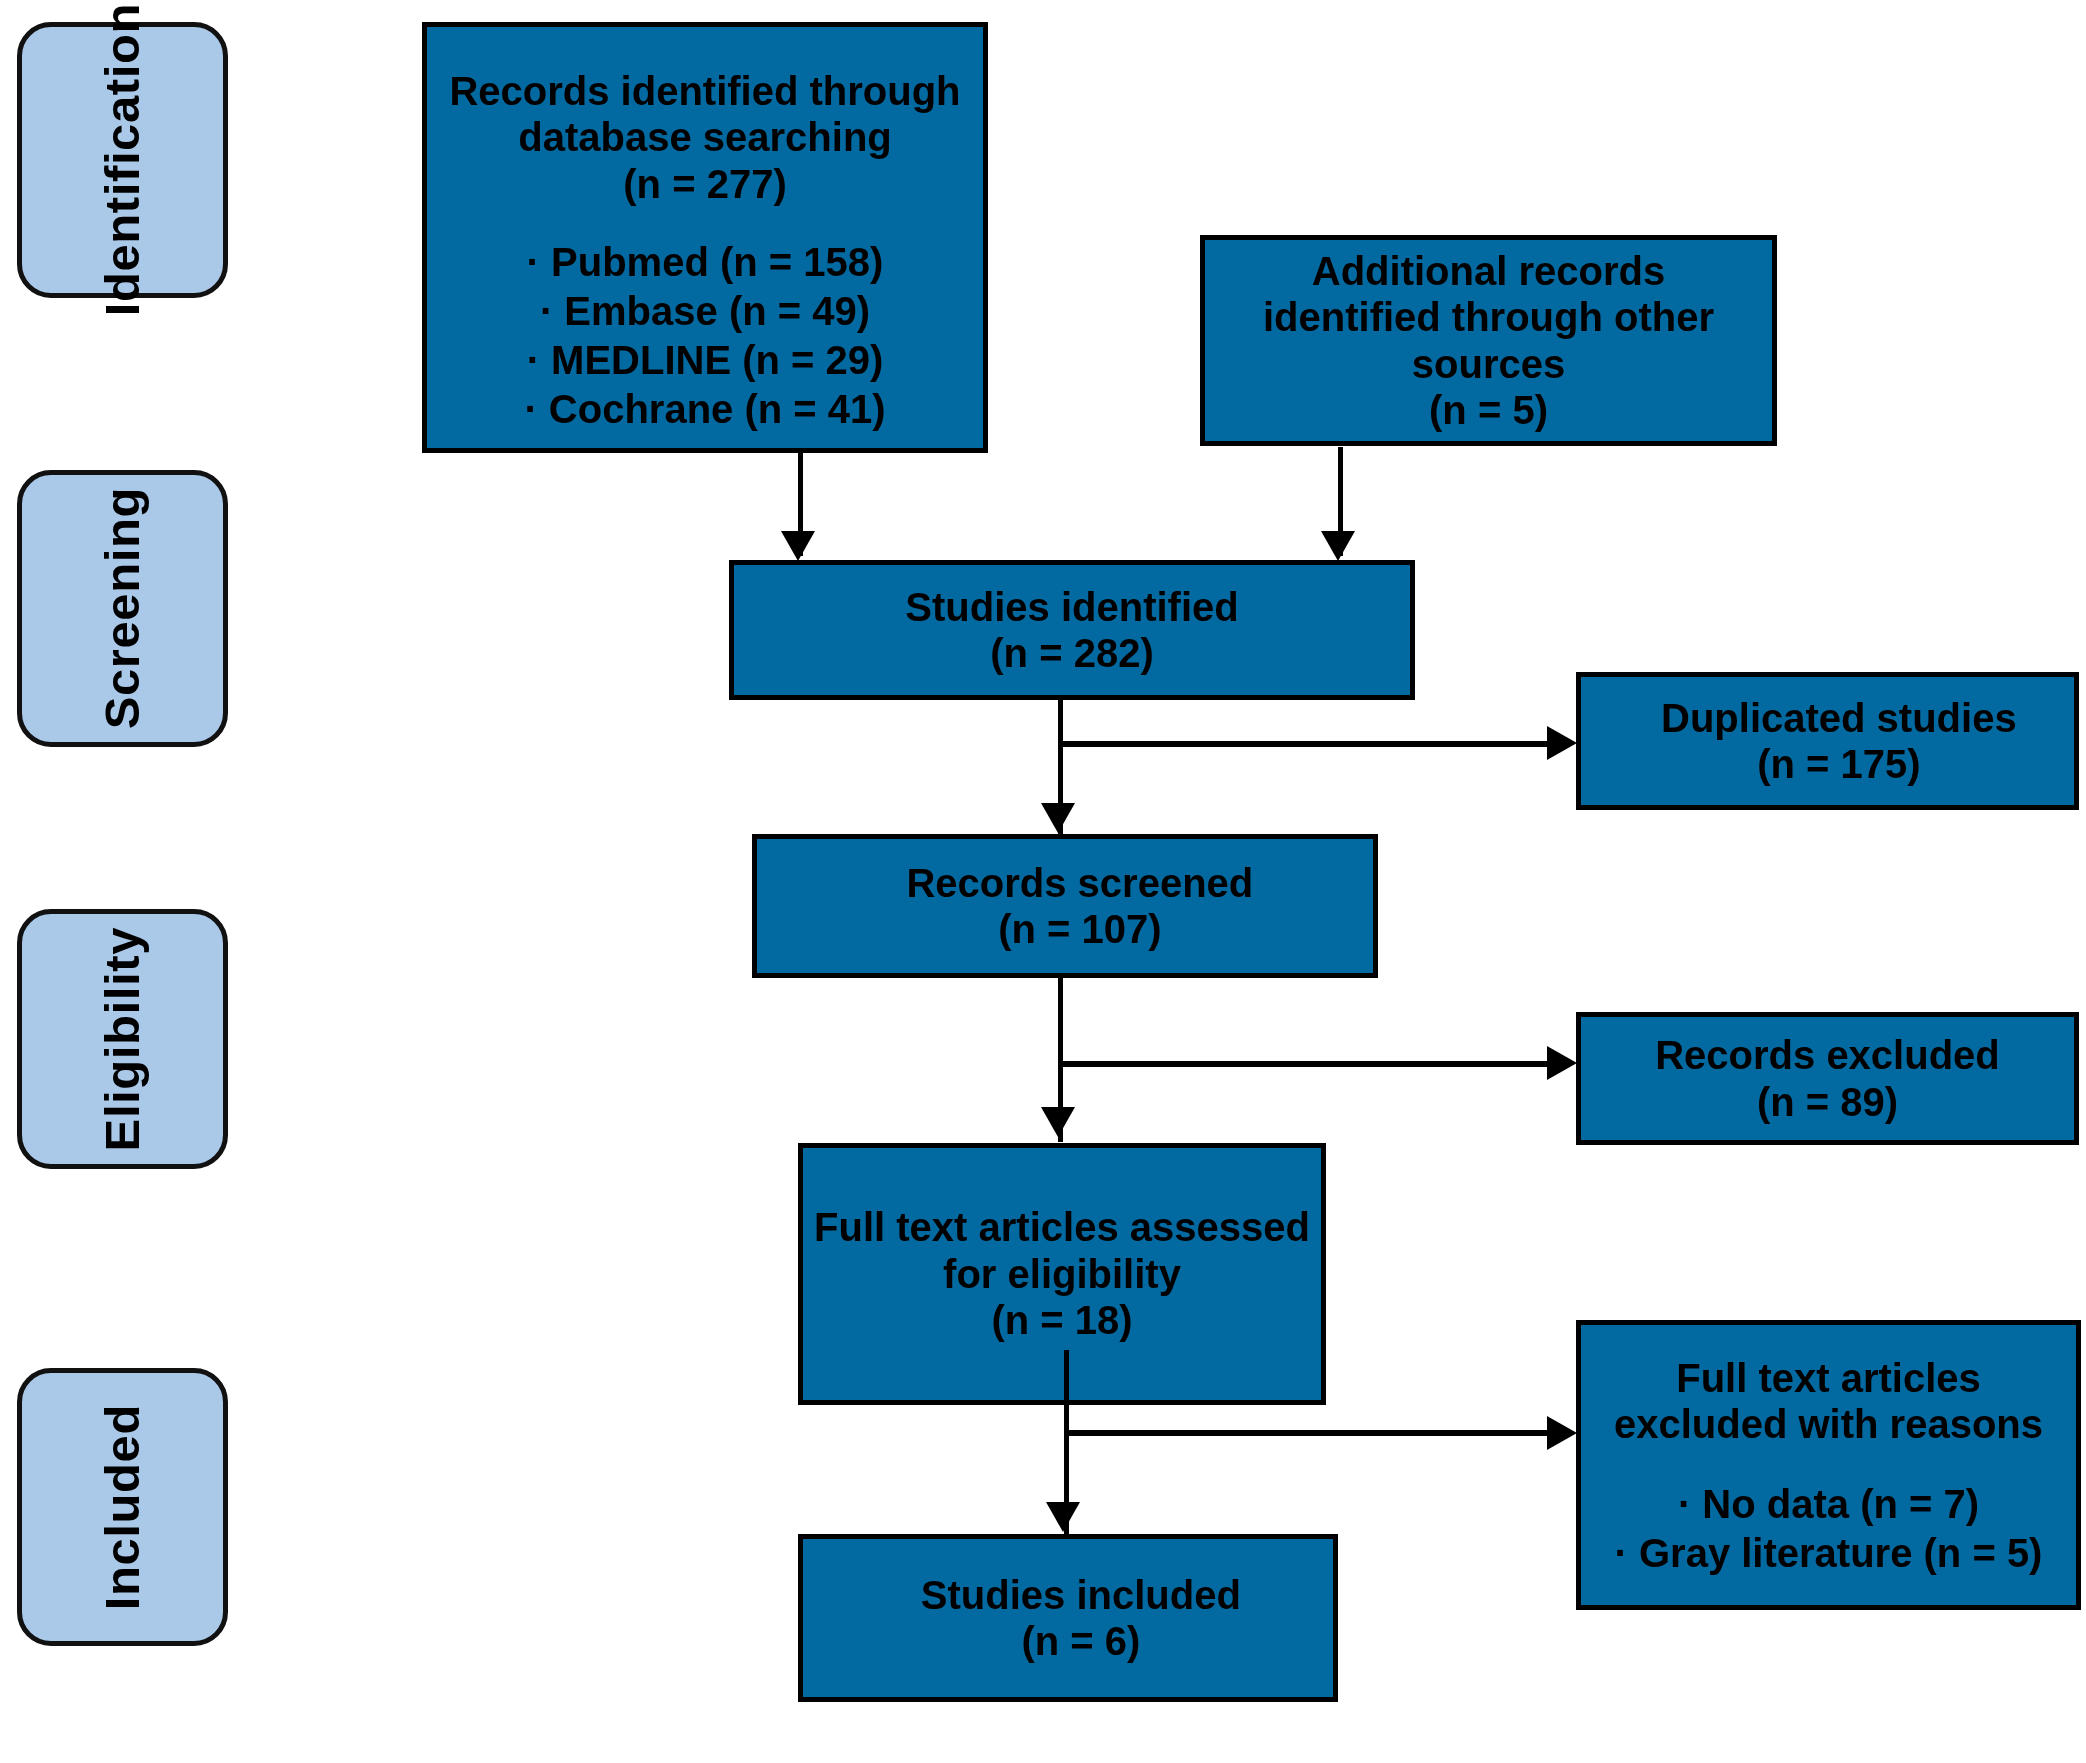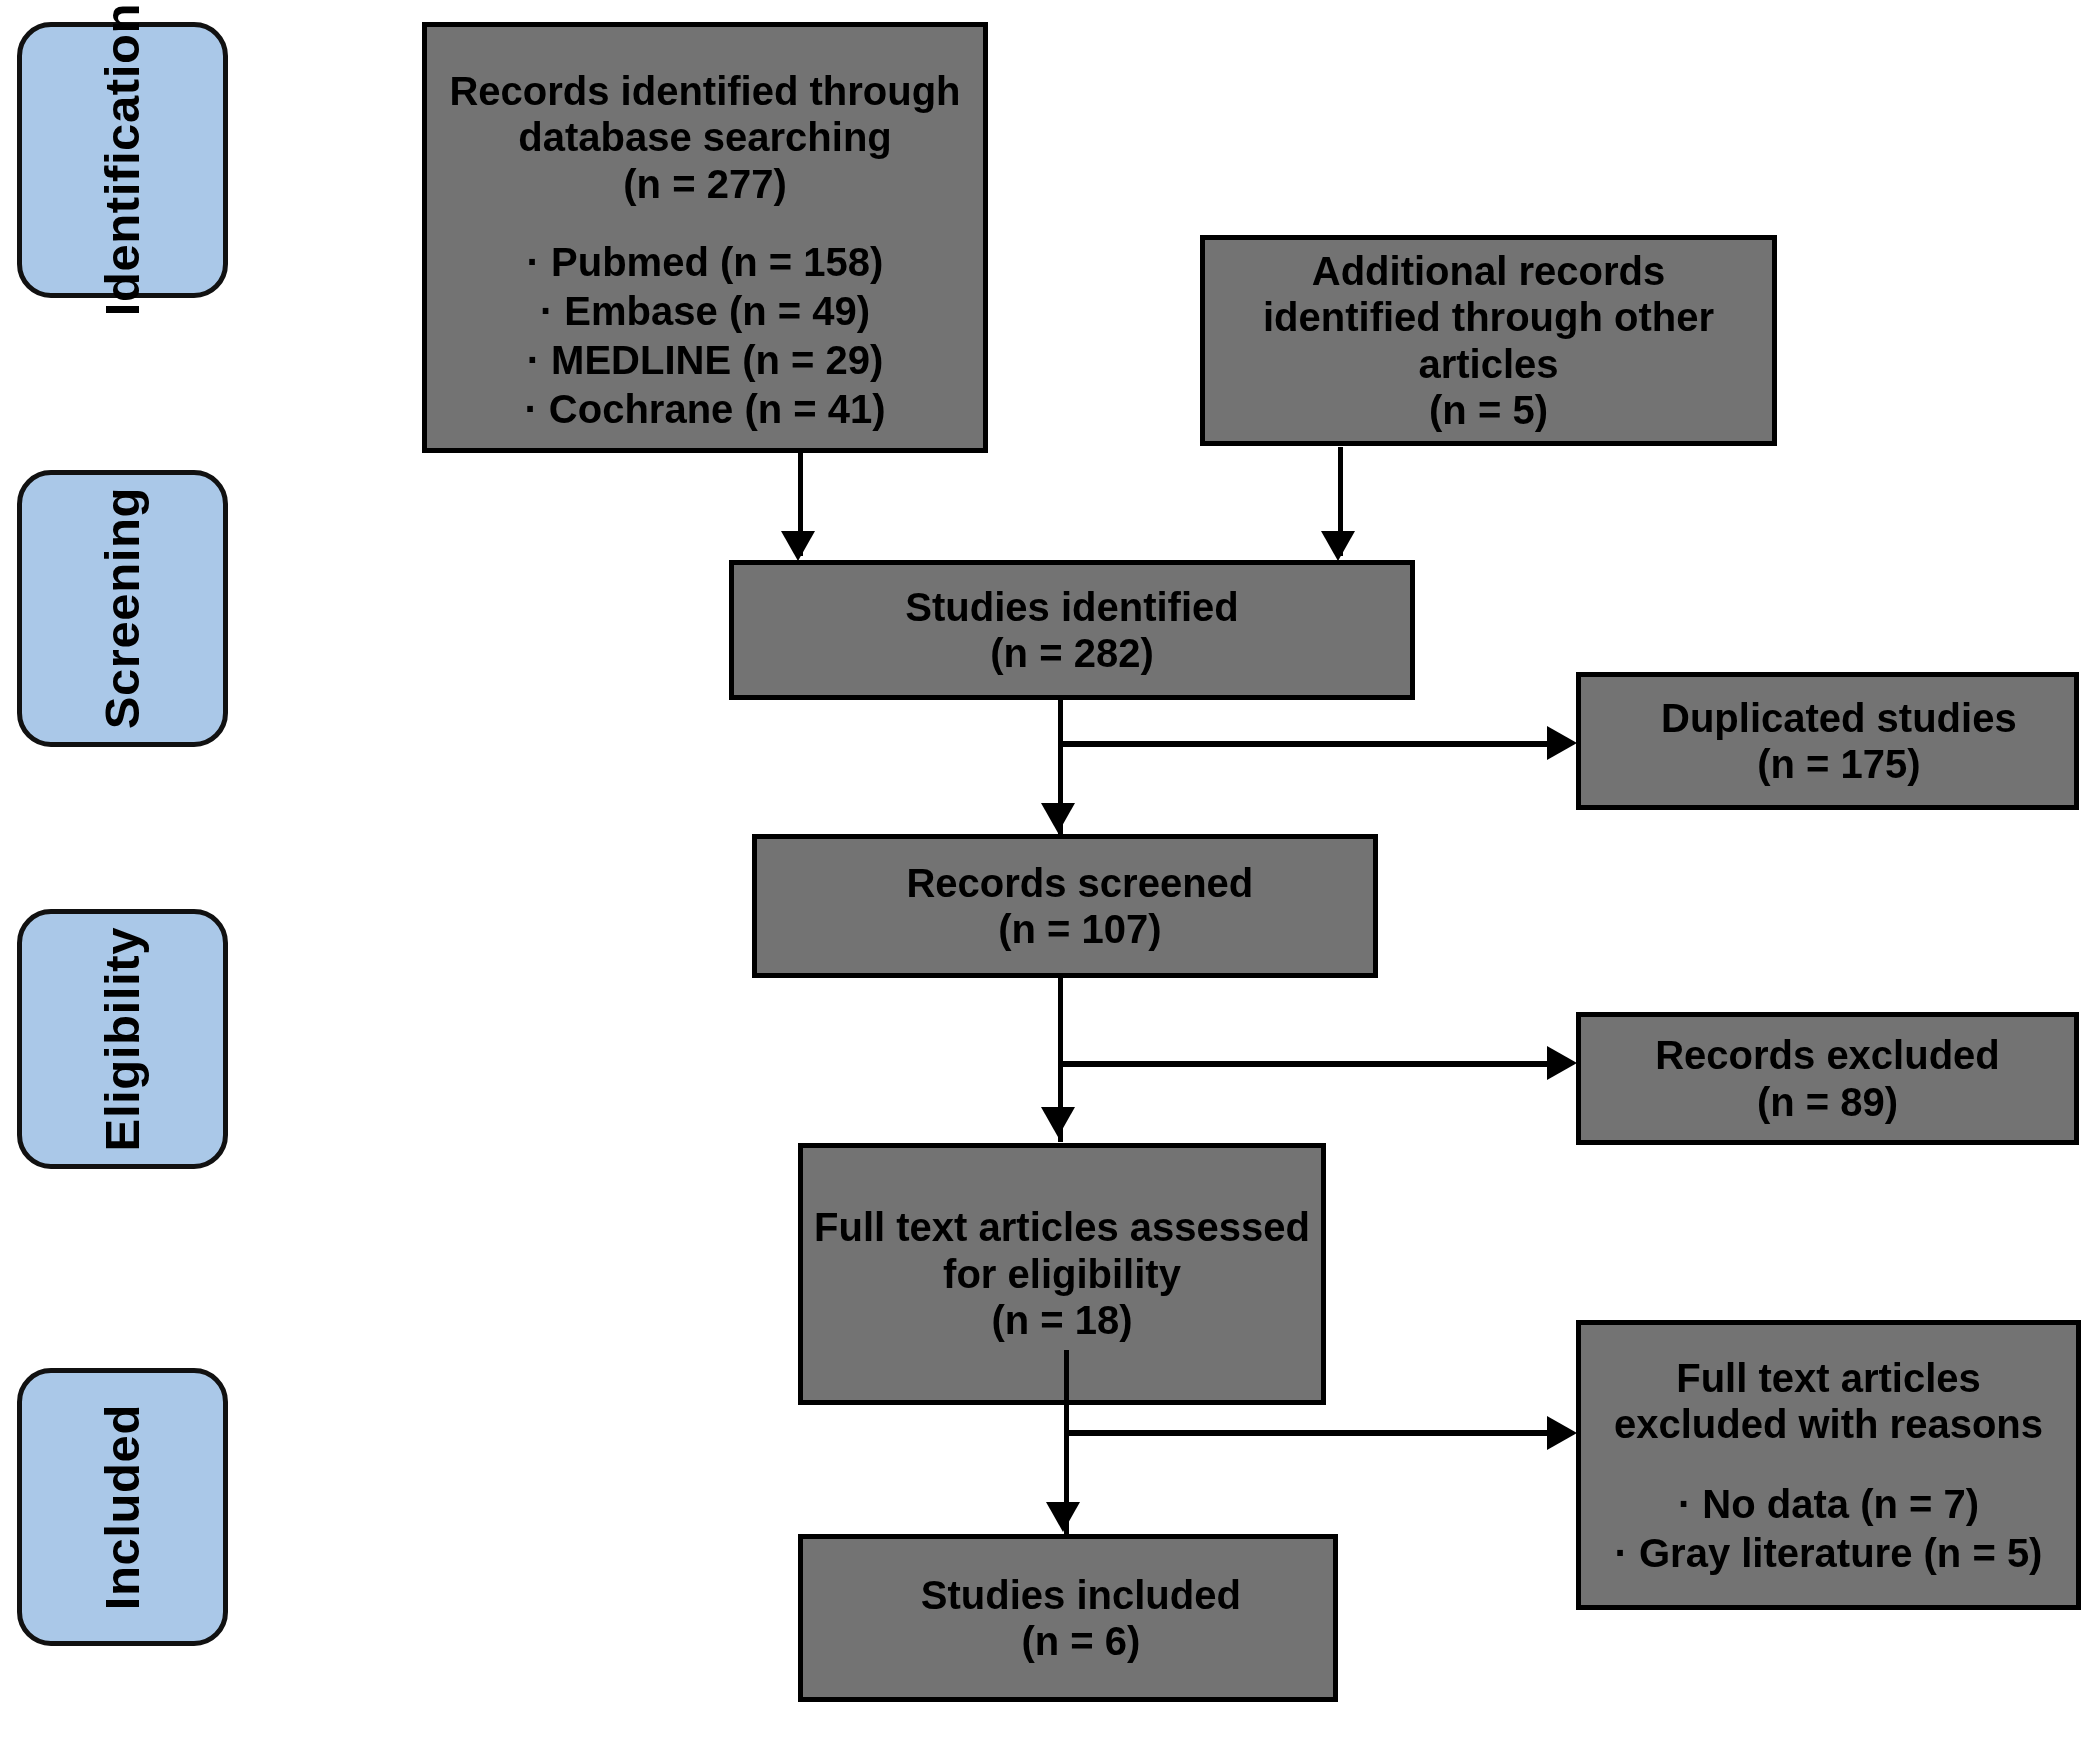--- a/index.html
+++ b/index.html
@@ -36,21 +36,21 @@
     font-weight: bold;
     color: #000000;
     letter-spacing: 0.6px;
     white-space: nowrap;
     line-height: 1;
   }
 
   
   .flow-box {
     position: absolute;
-    background: #737373;
+    background: #0369a1;
     border: 5.2px solid #000000;
     box-sizing: border-box;
     display: flex;
     flex-direction: column;
     align-items: center;
     justify-content: center;
     text-align: center;
     padding: 5.7px 10.3px;
   }
   .flow-line {
@@ -132,21 +132,21 @@
       <div class="sub-line">· Pubmed (n = 158)</div>
       <div class="sub-line">· Embase (n = 49)</div>
       <div class="sub-line">· MEDLINE (n = 29)</div>
       <div class="sub-line">· Cochrane (n = 41)</div>
     </div>
   </div>
 
   <div class="flow-box" style="left:1200px; top:235px; width:577px; height:211px;">
     <div class="flow-line">Additional records</div>
     <div class="flow-line">identified through other</div>
-    <div class="flow-line">articles</div>
+    <div class="flow-line">sources</div>
     <div class="flow-line">(n = 5)</div>
   </div>
 
   <div class="vline" style="left:798px; top:453px; height:103px;"></div>
   <div class="arrow-down" style="left:781px; top:531px;"></div>
 
   <div class="vline" style="left:1338px; top:447px; height:109px;"></div>
   <div class="arrow-down" style="left:1321px; top:531px;"></div>
 
   <div class="flow-box" style="left:729px; top:560px; width:686px; height:140px;">

